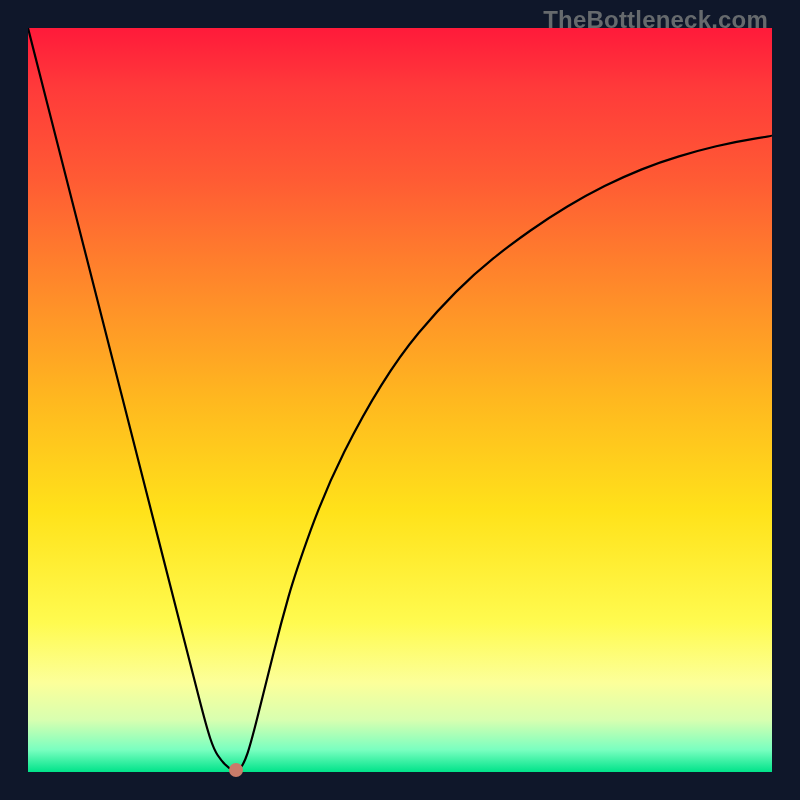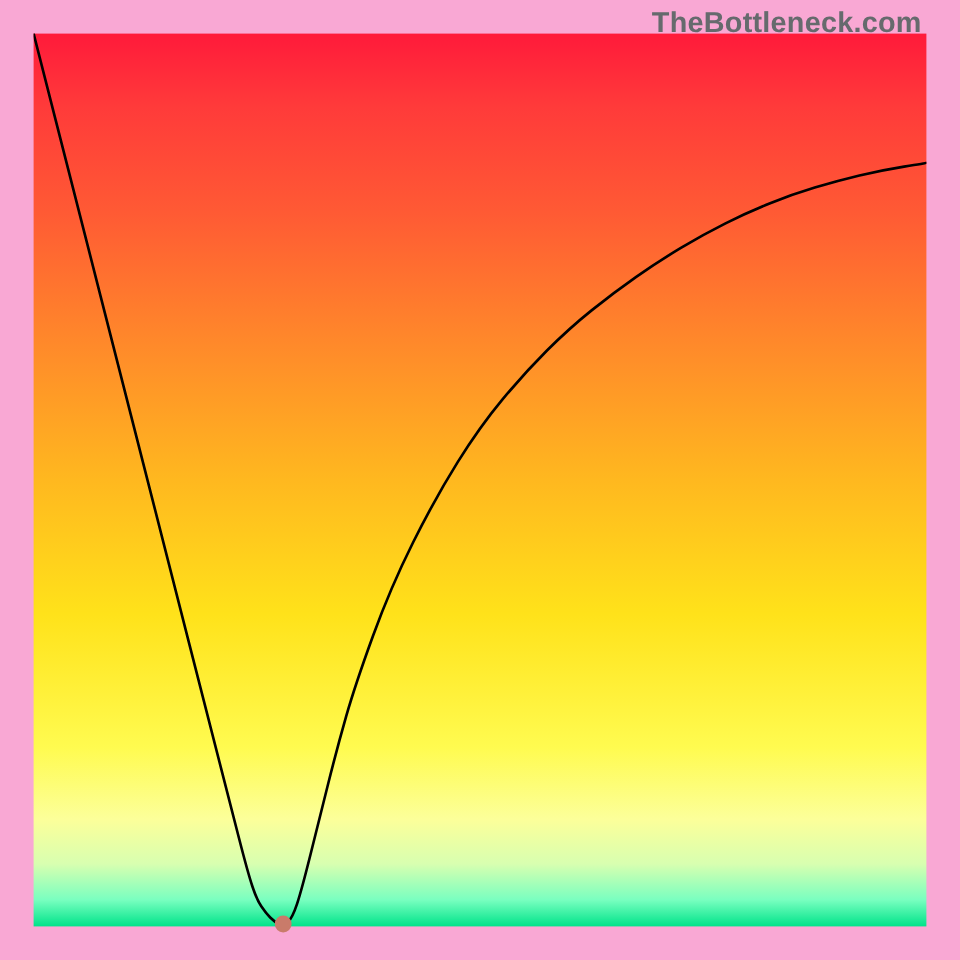--- a/index.html
+++ b/index.html
@@ -1,21 +1,21 @@
 <!DOCTYPE html>
 <html><head>
 <meta charset="utf-8">
 <style>
   * { margin: 0; padding: 0; box-sizing: border-box; }
   html, body { width: 800px; height: 800px; overflow: hidden; background: #000; }
   .frame {
     position: relative;
     width: 800px;
     height: 800px;
-    background: #f9a8d4;
+    background: #0f172a;
   }
   .plot {
     position: absolute;
     left: 28px;
     top: 28px;
     width: 744px;
     height: 744px;
     background: linear-gradient(to bottom,
       #ff1a3a 0%,
       #ff3a3a 8%,

